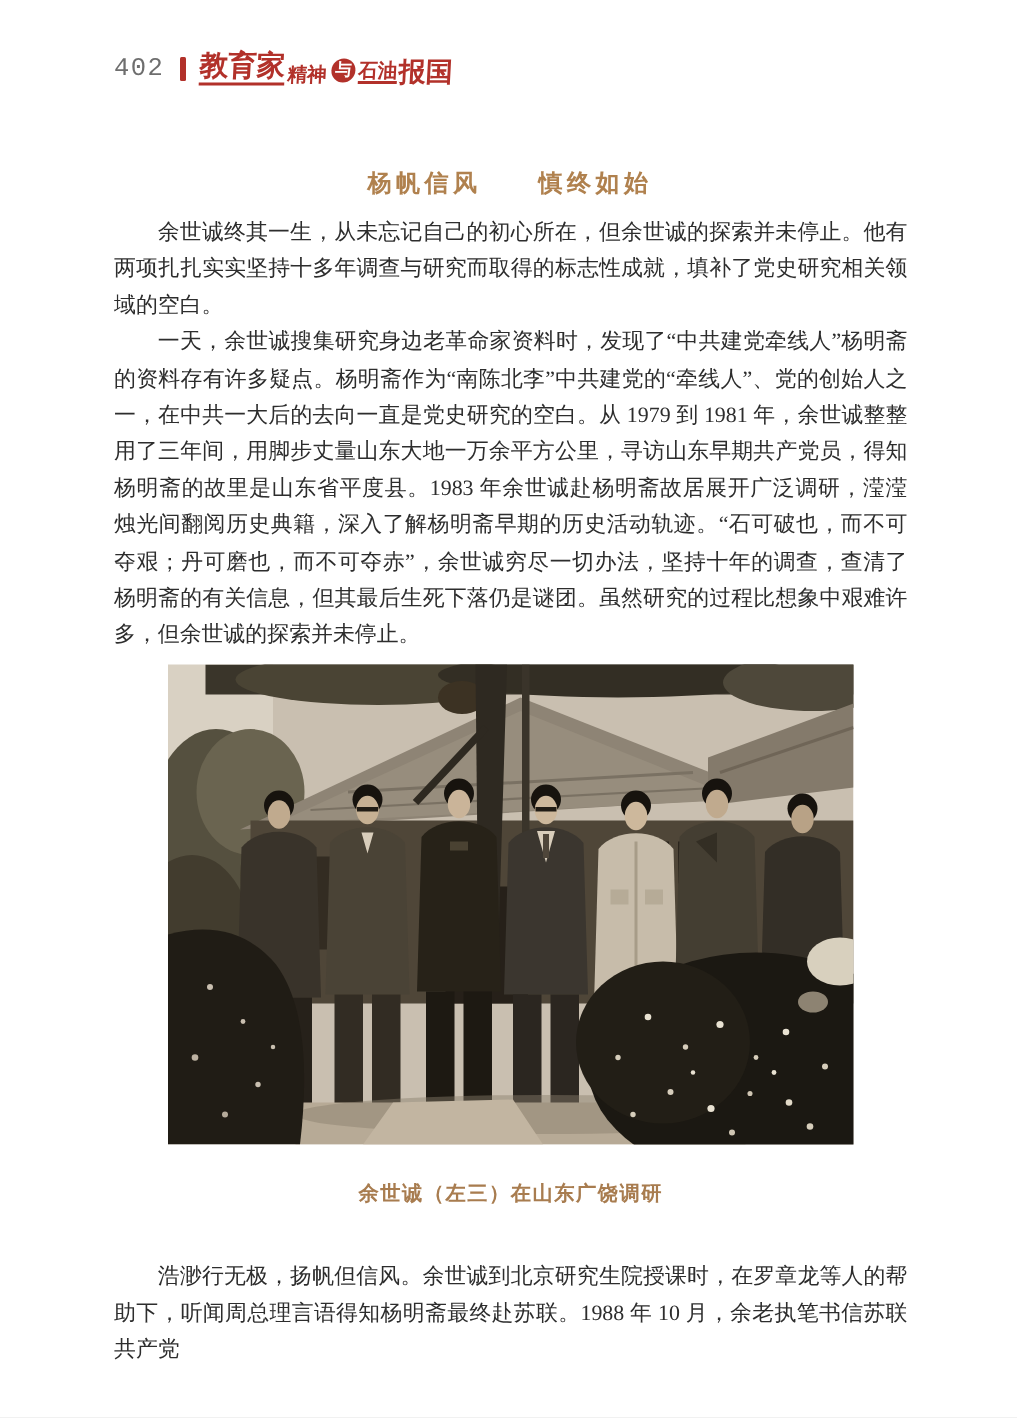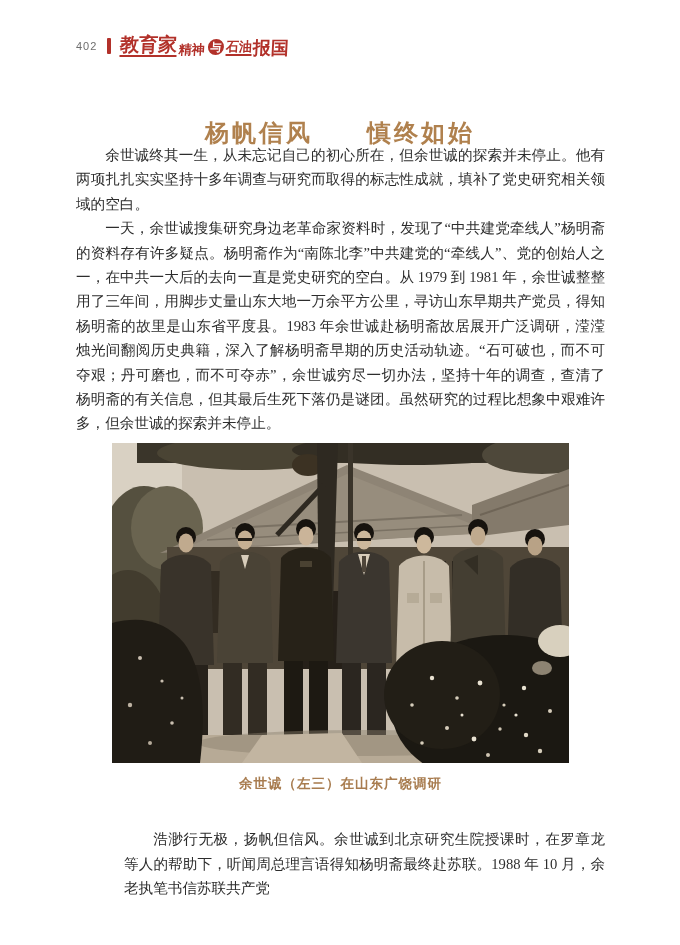--- a/index.html
+++ b/index.html
@@ -17,22 +17,22 @@
     margin:0 auto;
     overflow:hidden;
     font-family:"Liberation Serif","DejaVu Serif",serif;
   }
   
   .header{
     position:absolute;top:30px;left:76px;right:76px;height:32px;
     display:flex;align-items:center;
   }
   .page-num{
-    font-family:Liberation Sans, sans-serif;
-    font-size:11px;color:var(--pagenum-gray);letter-spacing:1px;
+    font-family:Liberation Mono, monospace;
+    font-size:17px;color:var(--pagenum-gray);letter-spacing:1px;
   }
   .red-bar{
     width:4px;height:16px;background:var(--accent-red);
     margin:0 9px 0 10px;border-radius:1px;
   }
   .logo{display:flex;align-items:flex-end;color:var(--accent-red);
     font-weight:bold;transform:skewX(-3deg);}
   .logo-big{font-size:19px;line-height:1;border-bottom:2px solid var(--accent-red);padding-bottom:1px;}
   .logo-small{font-size:13px;line-height:1;margin:0 1px 1px 2px;}
   .logo-circle{
@@ -40,43 +40,43 @@
     background:var(--accent-red);color:#fff;
     font-size:11px;line-height:16px;text-align:center;
     margin:0 2px 2px 2px;font-weight:bold;flex:0 0 auto;
   }
   .logo-mid{font-size:13px;line-height:1;margin-bottom:1px;border-bottom:2px solid var(--accent-red);padding-bottom:1px;}
   .logo-big2{font-size:18px;line-height:1;margin-left:1px;}
   
   .title{
     position:absolute;top:101px;left:0;right:0;
     text-align:center;
-    font-size:24px;font-weight:bold;
+    font-size:16px;font-weight:bold;
     color:var(--title-brown);
     letter-spacing:3px;
     font-family:"Liberation Serif","DejaVu Serif",serif;
   }
   
   .content{
     position:absolute;top:143px;left:76px;width:529px;
     color:var(--text-ink);
     font-size:14.6px;line-height:24.4px;
     text-align:justify;text-justify:inter-ideograph;
   }
   .para{margin:0;text-indent:2em;}
   
   .photo-fig{width:457px;margin:7px auto 0 auto;}
   .photo-fig svg{display:block;}
   .caption{
-    margin-top:9px;
+    margin-top:21px;
     text-align:center;
     font-size:13.5px;letter-spacing:1px;
     color:var(--caption-brown);font-weight:bold;
   }
-  .para-last{margin-top:31px;margin-left:48px;}
+  .para-last{margin-top:31px;}
 </style>
 </head>
 <body>
 
 <div class="page">
 
   <div class="header">
     <span class="page-num">402</span>
     <span class="red-bar"></span>
     <span class="logo">

